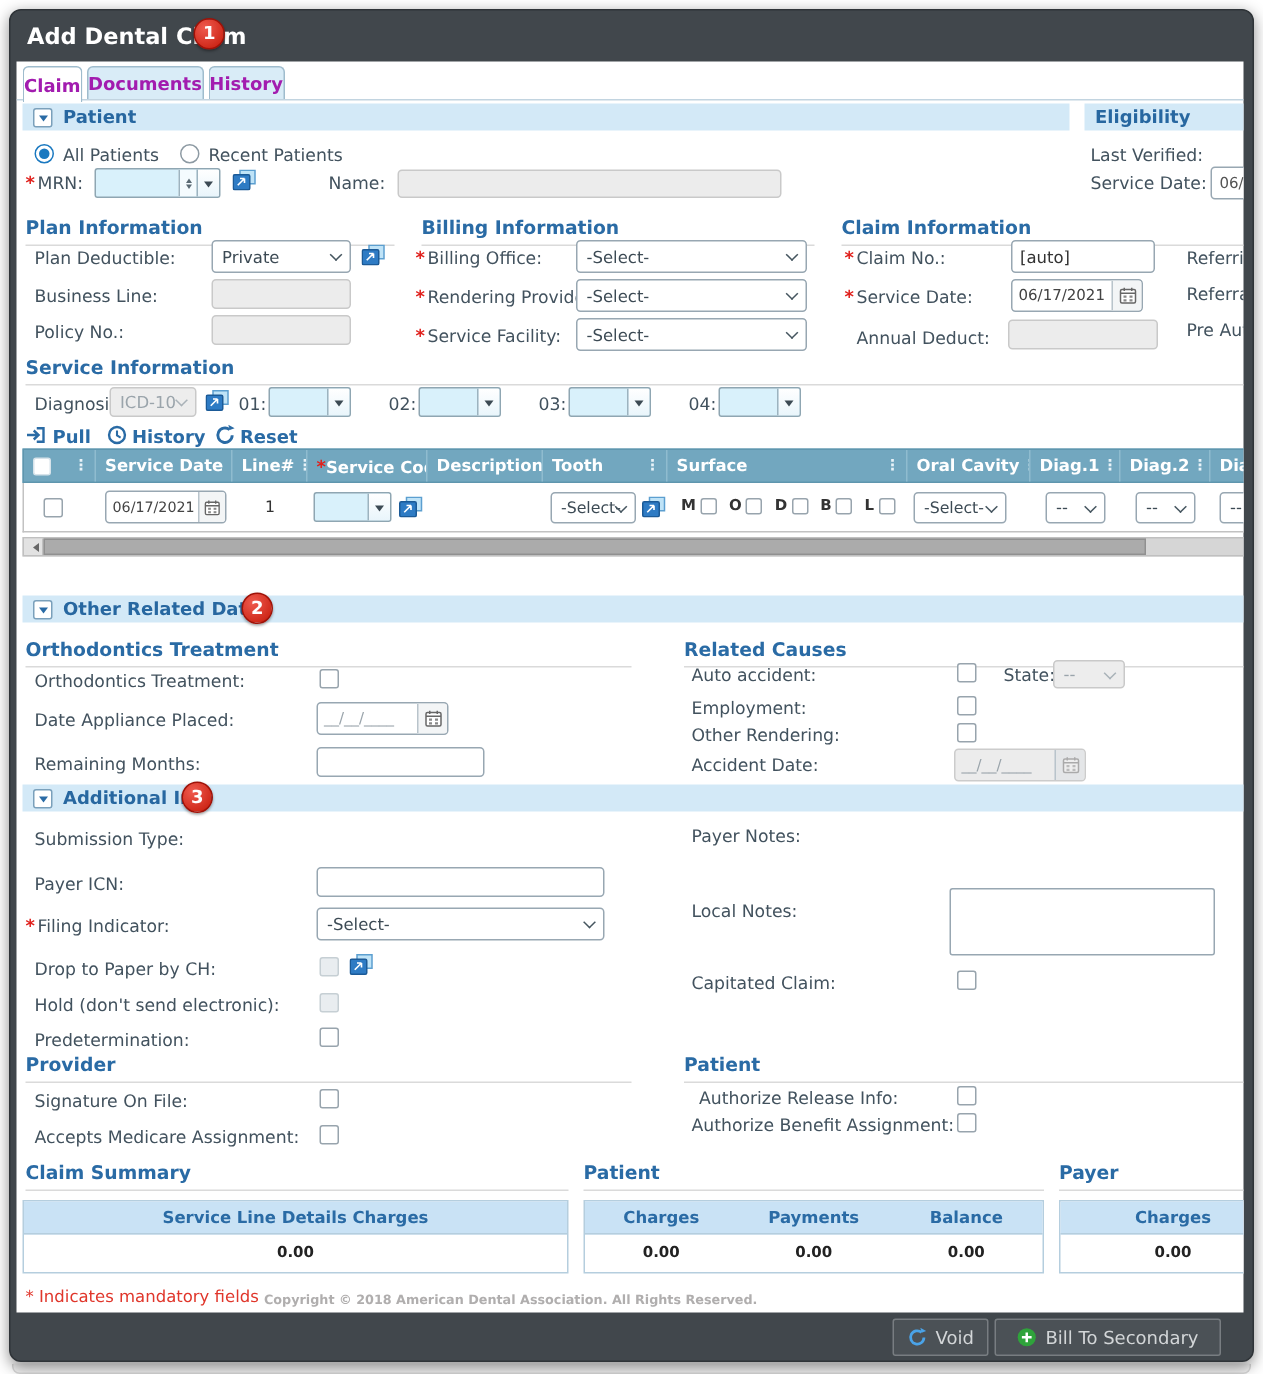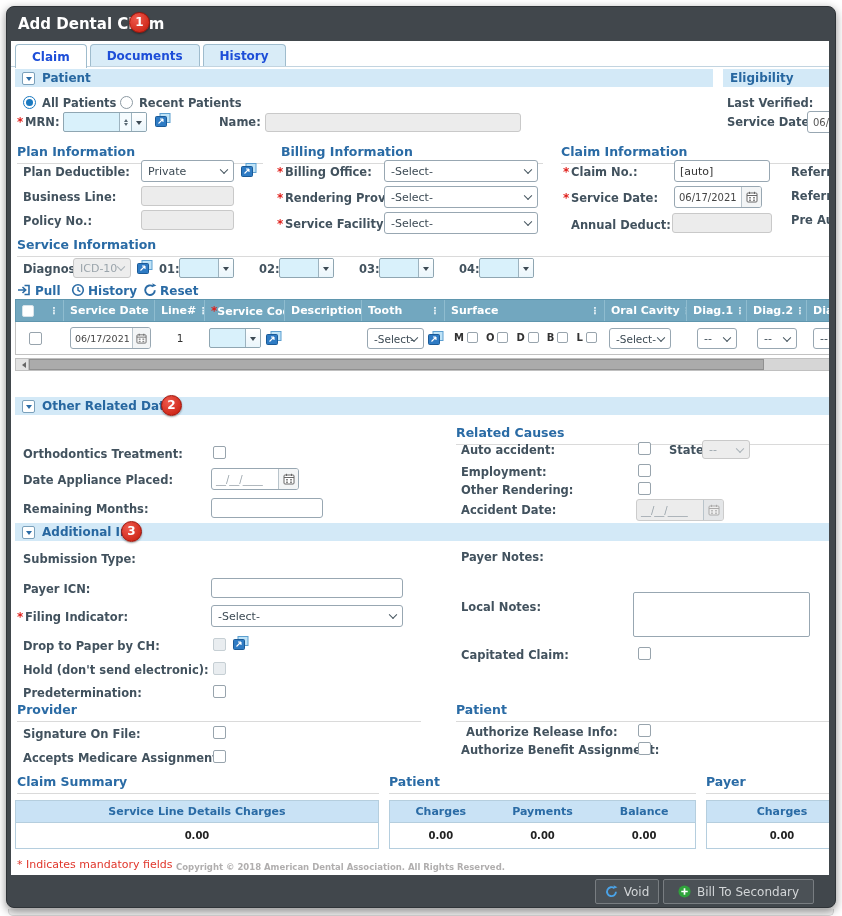--- a/index.html
+++ b/index.html
@@ -4,23 +4,23 @@
 <style>
 *{margin:0;padding:0;box-sizing:border-box}
 body{background:#fff;font-family:"DejaVu Sans",sans-serif;width:842px;height:916px;overflow:hidden}
 .window{position:relative;width:830px;margin:6px auto 0;background:#41474c;border:1px solid #2f3438;border-radius:8px;box-shadow:0 3px 10px rgba(0,0,0,.45)}
 .titlebar{position:relative;height:34px;display:flex;align-items:center;padding-left:11px;color:#fff;font-size:15px;font-weight:700;border-radius:7px 7px 0 0}
 .badge{width:21px;height:21px;border-radius:50%;background:radial-gradient(circle at 35% 30%,#ef5a4e,#c41808);border:1px solid #9e1208;color:#fff;font-size:12px;font-weight:700;line-height:19px;text-align:center;box-shadow:0 1px 2px rgba(0,0,0,.4);position:absolute;z-index:5}
 .content{position:relative;margin:0 6px 0 4px;background:#fff;height:834px;overflow:hidden}
 .canvas{position:relative;width:1000px;height:834px}
 .footerbar{position:relative;height:32px;border-radius:0 0 7px 7px}
 .sliver{width:826px;margin:1px auto 0;height:7px;background:#f3f3f3;border:1px solid #d8d8d8;border-top:none;border-radius:0 0 5px 5px}
-.tab{height:22px;padding:0 16px;background:#d9ecf7;border:1px solid #9fbccd;border-bottom:none;border-radius:4px 4px 0 0;font-size:12px;font-weight:700;color:#1d4ed8;display:flex;align-items:center}
+.tab{height:22px;padding:0 0;background:#d9ecf7;border:1px solid #9fbccd;border-bottom:none;border-radius:4px 4px 0 0;font-size:12px;font-weight:700;color:#a21caf;display:flex;align-items:center}
 .tab.active{background:#fff;height:24px;z-index:2;position:relative}
-.lbl{position:absolute;font-size:11.5px;font-weight:700;color:#42525e;white-space:nowrap}
+.lbl{position:absolute;font-size:11.5px;font-weight:400;color:#42525e;white-space:nowrap}
 .req{position:absolute;color:#e0201c;font-size:12px;font-weight:700}
 .hdr{position:absolute;font-size:12.5px;font-weight:700;color:#2a6ba5;border-bottom:1px solid #dadada;padding-bottom:4px;white-space:nowrap}
 .secbar{position:absolute;height:18px;background:#d3e9f7;display:flex;align-items:center;gap:7px;padding-left:7px}
 .secbar .t{font-size:12px;font-weight:700;color:#2767a0;white-space:nowrap}
 .colbtn{width:13px;height:13px;background:#fff;border:1px solid #7aa0bb;border-radius:2px;display:inline-flex;align-items:center;justify-content:center;flex:none}
 .tri{width:0;height:0;border:3px solid transparent;border-top:4px solid #2a6ba5;margin-top:4px}
 .inp{position:absolute;background:#fff;border:1px solid #98a7b2;border-radius:3px;font-size:11px;color:#333;padding:0 5px;display:flex;align-items:center;white-space:nowrap;overflow:hidden}
 .inp.dis{background:#ececec;border-color:#c9c9c9}
 .sel{position:absolute;background:#fff;border:1px solid #98a7b2;border-radius:3px;font-size:11px;color:#3c4a54;padding:0 18px 0 6px;display:flex;align-items:center;white-space:nowrap;overflow:hidden}
 .sel.dis{background:#ededed;border-color:#c9c9c9;color:#9aa4ab}
@@ -392,20 +392,21 @@
       </div>
 
       <div class="secbar" style="left:4px;top:356px;width:992px">
         <span class="colbtn">
             <span class="tri"></span>
           </span>
         <span class="t">Other Related Dates</span>
       </div>
       <span class="badge" style="left:150px;top:354px">2</span>
 
+      <div class="hdr" style="left:6px;top:384px;width:404px">Orthodontics Treatment</div>
       <div class="hdr" style="left:445px;top:384px;width:551px">Related Causes</div>
 
       <span class="lbl" style="left:12px;top:406px">Orthodontics Treatment:</span>
       <span class="cbx" style="left:202px;top:405px"></span>
       <span class="lbl" style="left:12px;top:432px">Date Appliance Placed:</span>
       <div class="dategrp ph" style="left:200px;top:427px;width:88px;height:22px">
         <span class="dval">__/__/____</span>
         <span class="calbtn">
             <svg width="12" height="12" viewBox="0 0 12 12">
               <rect x="1" y="2" width="10" height="9" rx="1" fill="#fff" stroke="#666"></rect>

